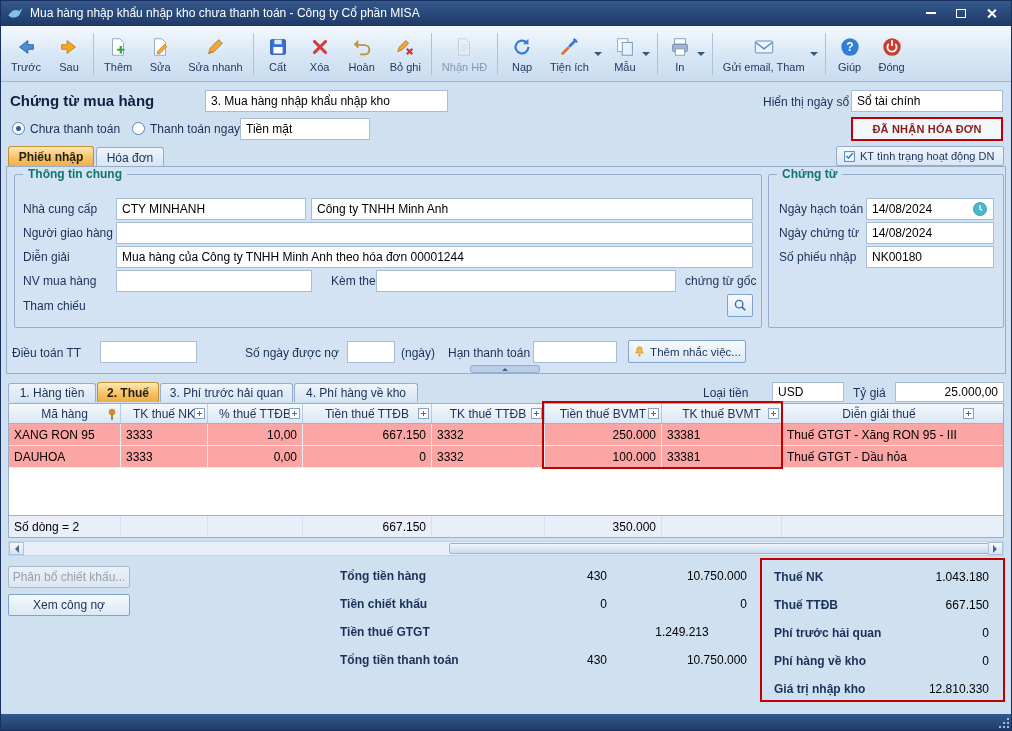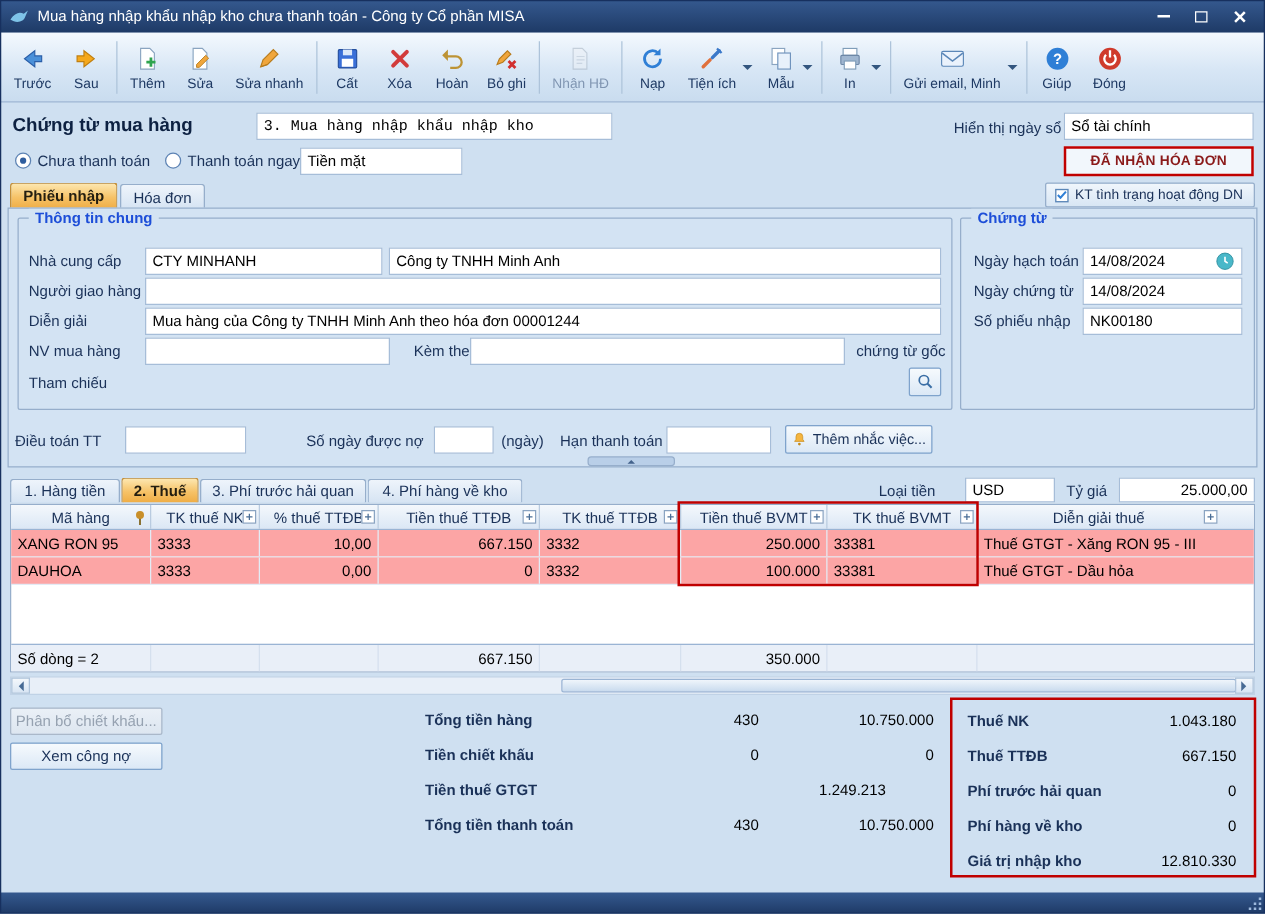--- a/index.html
+++ b/index.html
@@ -50,21 +50,21 @@
   .btn { position:absolute; display:flex; align-items:center; justify-content:center; gap:4px;
     background:linear-gradient(#f6fafd,#dbe8f6); border:1px solid #7fa3cc; border-radius:2px; color:#1a3158; }
   .btn.disabled { background:linear-gradient(#eaf0f7,#dde6f0); border-color:#aab8c9; color:#96a2b1; }
   .radio { width:13px; height:13px; border:1px solid #5d83b4; border-radius:50%; background:#fff; position:absolute; }
   .radio.checked::after { content:""; position:absolute; inset:3px; border-radius:50%; background:#2f5d9e; }
 
   .tabpage { position:absolute; left:6px; top:166px; width:1000px; height:208px;
     border:1px solid #96aecb; background:#d3e3f3; }
   .groupbox { position:absolute; border:1px solid #96aecb; border-radius:2px; }
   .legend { position:absolute; top:-8px; left:8px; background:#d3e3f3; padding:0 5px;
-    font-weight:bold; color:#1d4ed8; font-size:12px; }
+    font-weight:bold; color:#0f766e; font-size:12px; }
 
   .tab { position:absolute; display:flex; align-items:center; justify-content:center;
     border:1px solid #96aecb; border-bottom:none; border-radius:3px 3px 0 0;
     background:linear-gradient(#eef4fb,#d6e4f3); color:#1a3158; }
   .tab.active { background:linear-gradient(#fde7b0, #f6c267 55%, #efad45); border-color:#c38f3a; font-weight:bold; color:#241e10; }
 
   
   .grid { position:absolute; left:8px; top:403px; width:996px; height:135px;
     background:#fff; border:1px solid #96aecb; }
   .gh { display:flex; height:20px; background:linear-gradient(#f4f8fc,#dbe7f5); border-bottom:1px solid #9ab4d4; }
@@ -282,21 +282,21 @@
     <span class="tb-caret"></span>
   </div>
   <div class="tb-sep"></div>
   <div class="tb-item has-caret">
     <span class="tb-ico">
         <svg width="22" height="22" viewBox="0 0 24 24">
           <rect x="2.5" y="5.5" width="19" height="13" rx="1.5" fill="#eaf2fc" stroke="#5b87b8"></rect>
           <path d="M3 7l9 7 9-7" fill="none" stroke="#5b87b8" stroke-width="1.4"></path>
         </svg>
       </span>
-    <span class="tb-lbl">Gửi email, Minh</span>
+    <span class="tb-lbl">Gửi email, Tham</span>
     <span class="tb-caret"></span>
   </div>
   <div class="tb-sep"></div>
   <div class="tb-item">
     <span class="tb-ico">
         <svg width="22" height="22" viewBox="0 0 24 24">
           <circle cx="12" cy="12" r="9.5" fill="#2f7fd6"></circle>
           <text x="12" y="16.5" text-anchor="middle" font-size="13" font-weight="bold" fill="#fff" font-family="Liberation Sans, sans-serif">?</text>
         </svg>
       </span>
@@ -308,21 +308,21 @@
           <circle cx="12" cy="12" r="9.5" fill="#cf3a2b"></circle>
           <path d="M8.5 8.5a5 5 0 1 0 7 0" fill="none" stroke="#fff" stroke-width="2"></path>
           <path d="M12 4.5V11" stroke="#fff" stroke-width="2"></path>
         </svg>
       </span>
     <span class="tb-lbl">Đóng</span>
   </div>
 </div>
 
 <div class="blbl" style="left:10px; top:92px; font-size:15px; color:#0d2142;">Chứng từ mua hàng</div>
-<div class="fld" style="left:205px; top:90px; width:285px;font-family:Liberation Mono, monospace;">3. Mua hàng nhập khẩu nhập kho</div>
+<div class="fld" style="left:205px; top:90px; width:243px;">3. Mua hàng nhập khẩu nhập kho</div>
 <div class="lbl" style="left:763px; top:95px;">Hiển thị ngày sổ</div>
 <div class="fld" style="left:851px; top:90px; width:152px;">Sổ tài chính</div>
 
 <span class="radio checked" style="left:12px; top:122px;"></span>
 <div class="lbl" style="left:30px; top:122px;">Chưa thanh toán</div>
 <span class="radio" style="left:132px; top:122px;"></span>
 <div class="lbl" style="left:150px; top:122px;">Thanh toán ngay</div>
 <div class="fld" style="left:240px; top:118px; width:130px;">Tiền mặt</div>
 
 <div class="recv-btn">ĐÃ NHẬN HÓA ĐƠN</div>

